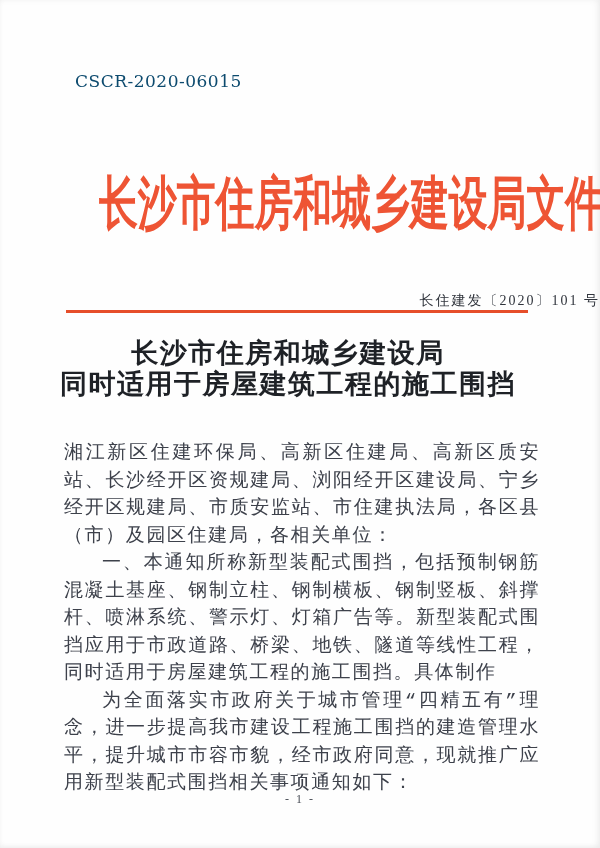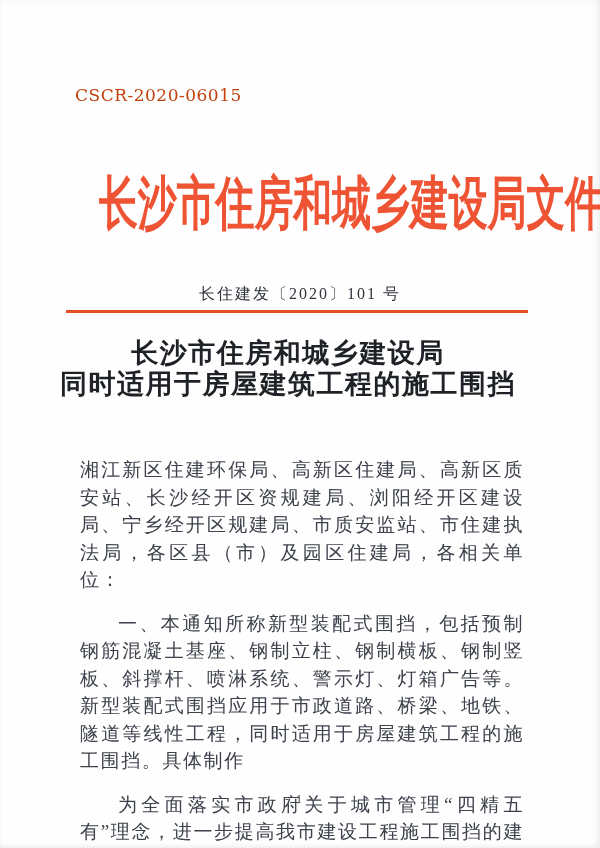--- a/index.html
+++ b/index.html
@@ -13,48 +13,48 @@
     height: 848px;
     margin: 0 auto;
     background: #fefefe;
     box-shadow: inset -3px 0 6px rgba(0,0,0,0.05), inset 0 -2px 5px rgba(0,0,0,0.04);
     overflow: hidden;
     font-family: "Liberation Serif", "DejaVu Serif", serif;
   }
   .doc-code {
     position: absolute;
     left: 75px;
-    top: 85px;
+    top: 71px;
     font-size: 17px;
     letter-spacing: 0.5px;
-    color: #c2410c;
+    color: #0c4a6e;
     font-family: "DejaVu Serif", "Liberation Serif", serif;
   }
   .agency-banner {
     position: absolute;
     top: 165px;
     left: 0;
     width: 600px;
     text-align: center;
     font-size: 58px;
     line-height: 78px;
     font-weight: 700;
     color: #ee5434;
     white-space: nowrap;
     transform: scaleX(0.67);
     transform-origin: 50% 50%;
     letter-spacing: 0px;
   }
   .ref-number {
     position: absolute;
-    top: 284px;
+    top: 292px;
     left: 0;
     width: 600px;
-    text-align: center;
-    font-size: 16px;
+    text-align: right;
+    font-size: 14px;
     letter-spacing: 2px;
     color: #30343c;
   }
   .red-rule {
     position: absolute;
     top: 310px;
     left: 66px;
     width: 462px;
     height: 3px;
     background: #e64e2a;
@@ -76,21 +76,22 @@
     top: 440px;
     left: 64px;
     width: 476px;
     font-size: 19px;
     line-height: 27.5px;
     letter-spacing: 1.6px;
     color: #3d414b;
     text-align: justify;
   }
   .body-text p {
-    margin: 16px;
+    margin: 0;
+    font-family: Liberation Mono, monospace;
   }
   .body-text p.indent {
     text-indent: 2em;
   }
   .page-number {
     position: absolute;
     top: 792px;
     left: 0;
     width: 600px;
     text-align: center;

